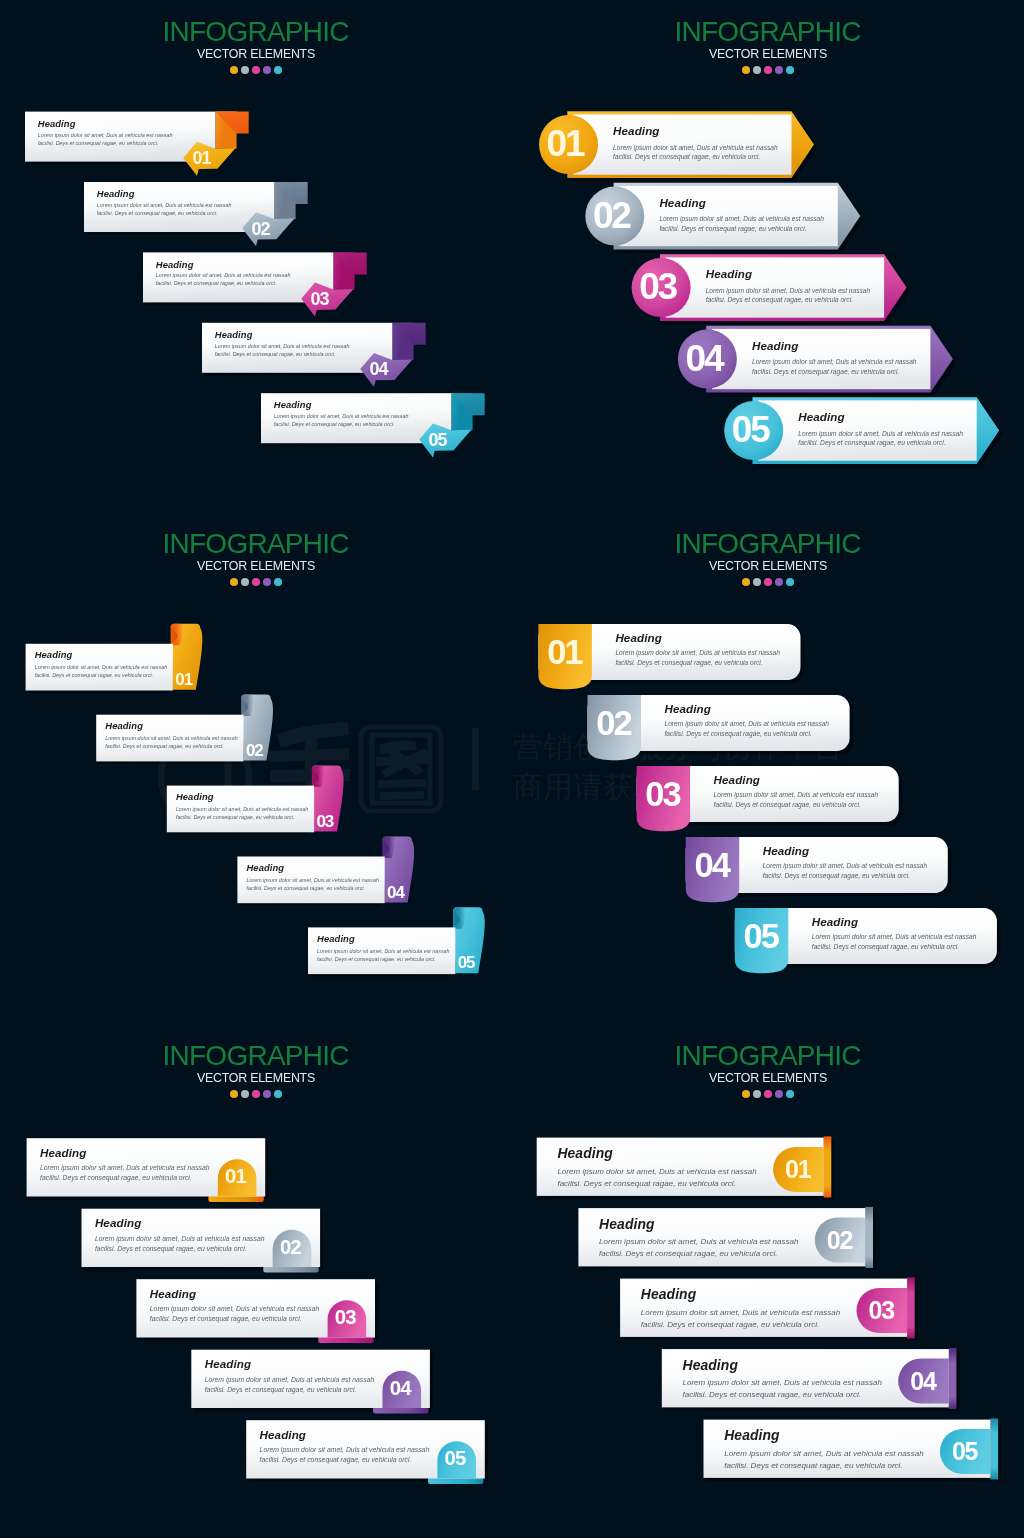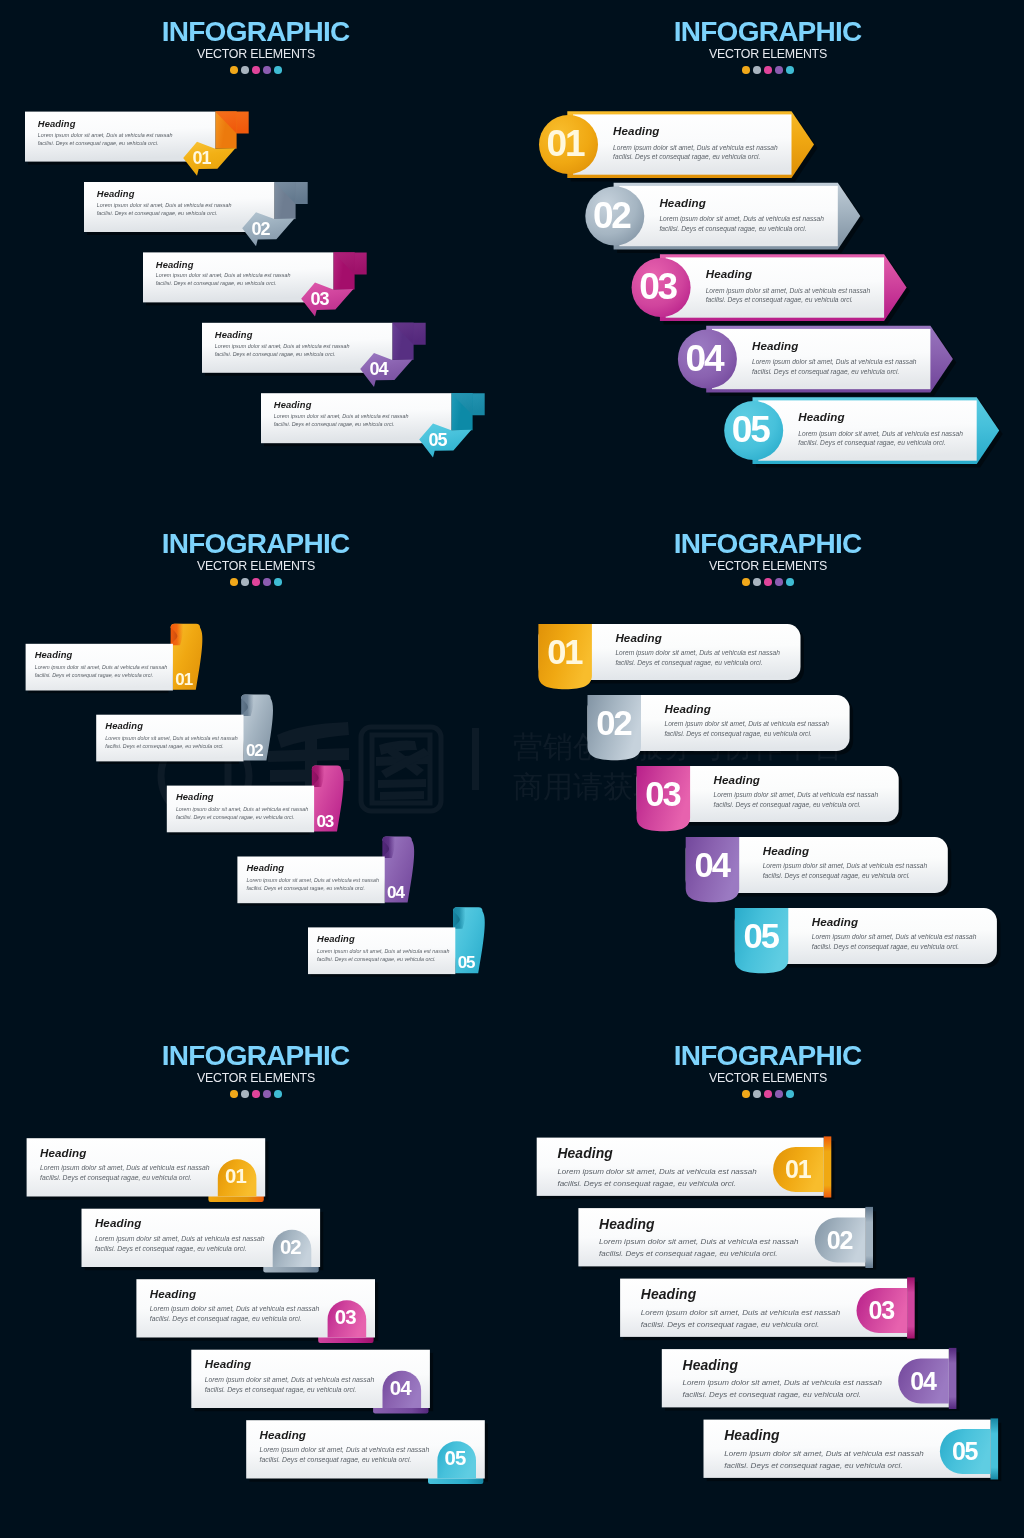--- a/index.html
+++ b/index.html
@@ -3,21 +3,21 @@
 <meta charset="utf-8">
 <style>
   html,body{margin:0;padding:0;background:#00101c;}
   body{width:1024px;height:1538px;overflow:hidden;font-family:"Liberation Sans",sans-serif;}
   .page{position:relative;width:1024px;height:1538px;background:#00101c;}
   .panel{position:absolute;width:512px;height:512px;overflow:hidden;}
   .p0{left:0;top:0}.p1{left:512px;top:0}
   .p2{left:0;top:512px}.p3{left:512px;top:512px}
   .p4{left:0;top:1024px;height:514px}.p5{left:512px;top:1024px;height:514px}
   .ttl{position:absolute;left:0;width:512px;top:18px;text-align:center;z-index:5;}
-  .ttl .t1{font-size:28px;font-weight:bold;color:#7dd3fc;letter-spacing:-0.75px;line-height:28px;text-indent:-0.75px;}
+  .ttl .t1{font-size:28px;font-weight:normal;color:#15803d;letter-spacing:-0.75px;line-height:28px;text-indent:-0.75px;}
   .ttl .t2{font-size:12.4px;color:#e6e9ef;letter-spacing:-0.25px;line-height:13px;margin-top:2px;}
   .dots{margin-top:5px;display:flex;justify-content:center;gap:3.4px;}
   .dots i{width:7.6px;height:7.6px;border-radius:50%;display:block;}
   .svgw{position:absolute;left:0;top:0;width:512px;height:514px;}
   .wmw{position:absolute;left:0;top:0;width:1024px;height:1538px;pointer-events:none;}
   .wmtxt{position:absolute;color:#0d1b27;font-size:30px;letter-spacing:0px;white-space:nowrap;line-height:30px;z-index:0;}
   .tx{position:absolute;}
   .hd{font-size:9.4px;font-weight:bold;font-style:italic;color:#1c1c1c;white-space:nowrap;letter-spacing:.1px;}
   .bd{font-size:5.4px;font-style:italic;color:#5a6067;white-space:nowrap;letter-spacing:.02px;line-height:7.9px;}
   .num1{font-size:18px;font-weight:bold;letter-spacing:-1.2px;}

